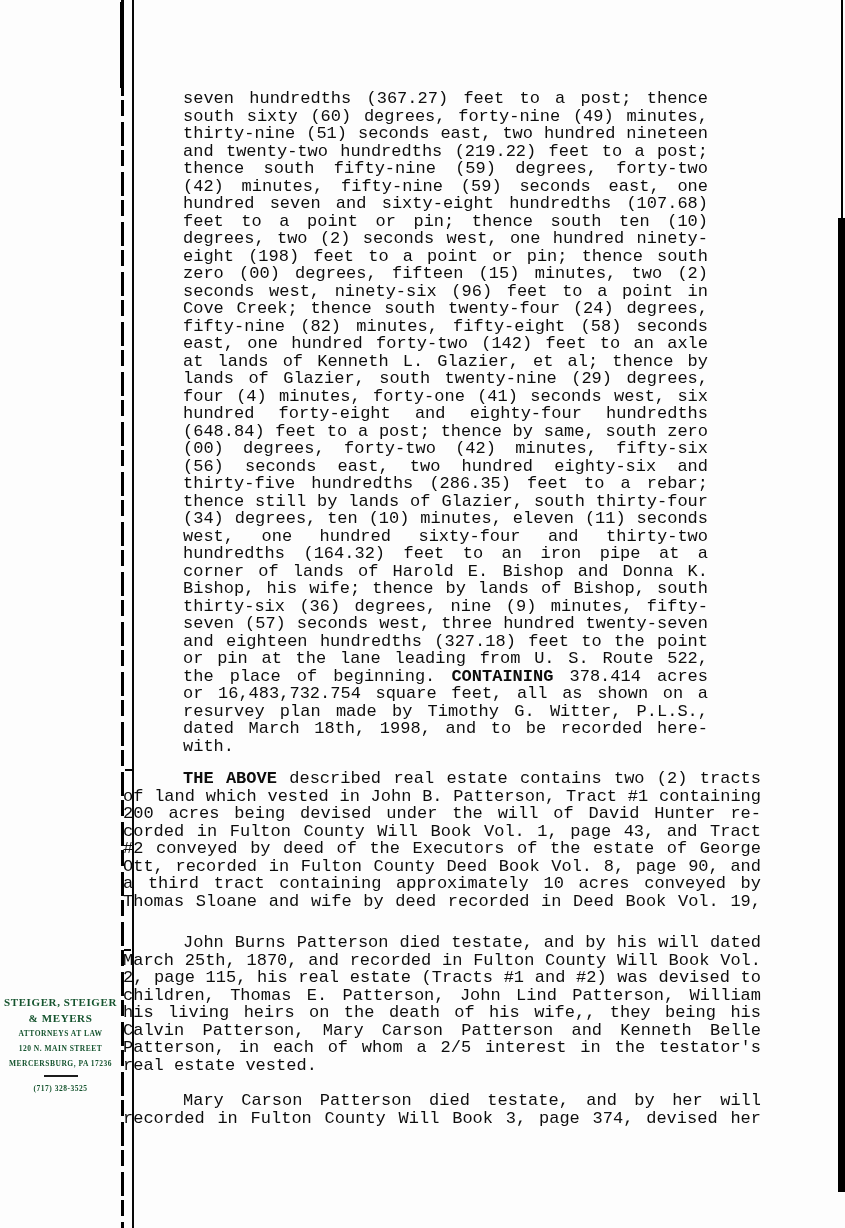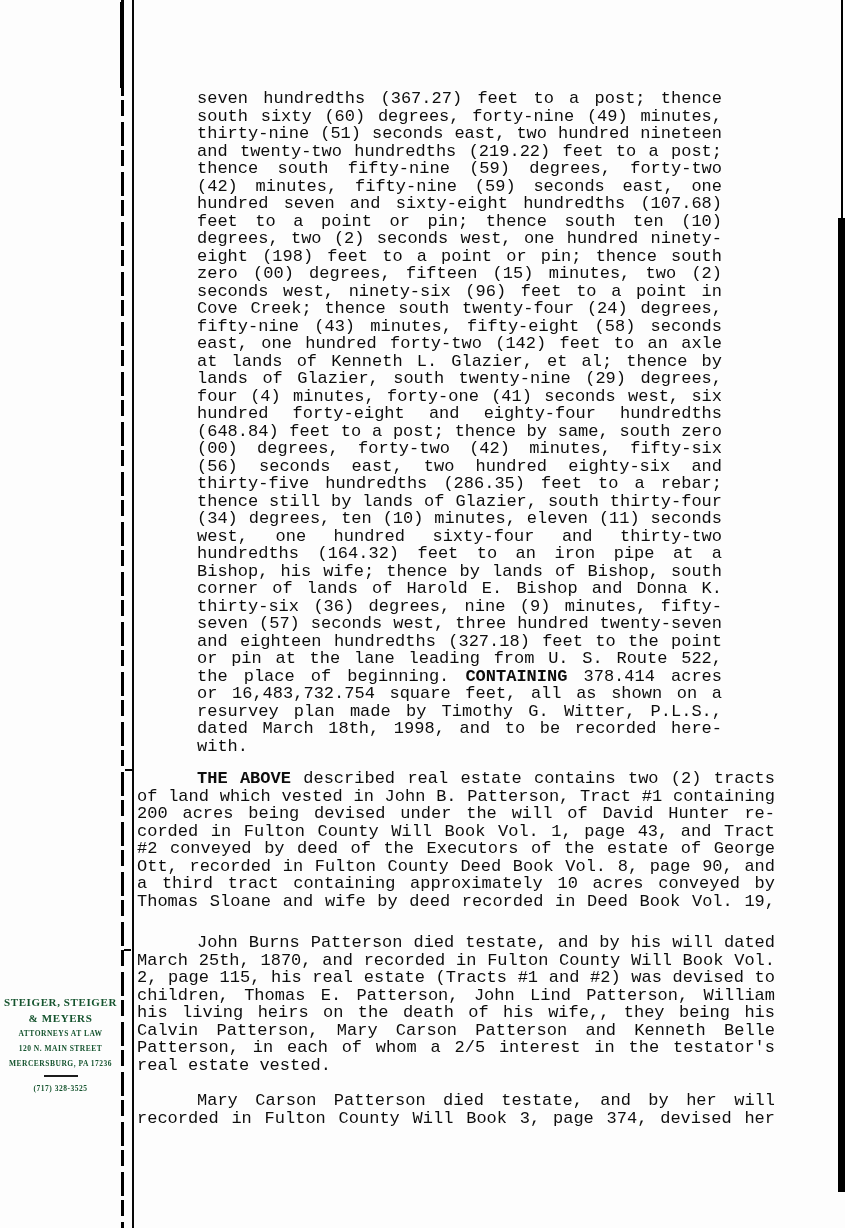--- a/index.html
+++ b/index.html
@@ -16,21 +16,21 @@
   .rule-outer-cap { position:absolute; left:120px; top:2px; width:4px; height:86px; background:#000; }
   .rule-inner { position:absolute; left:132px; top:0; width:2px; height:1228px; background:#070707; }
   
   .band-thin  { position:absolute; left:841px; top:0; width:2px; height:218px; background:#000; }
   .band-thick { position:absolute; left:838px; top:218px; width:7px; height:974px; background:#000; }
   
   .artifact-1 { position:absolute; left:125px; top:769px; width:8px; height:2px; background:#000; }
   .artifact-2 { position:absolute; left:124px; top:949px; width:7px; height:2px; background:#000; }
   
   .content {
-    position:absolute; left:137px; top:90px; width:638px;
+    position:absolute; left:123px; top:90px; width:638px;
     font-size:17px; line-height:17.5px;
   }
   .block-indent { margin-left:60px; width:525px; }
   .mt15 { margin-top:15px; }
   .mt24 { margin-top:24px; }
   .mt18 { margin-top:18px; }
   .tline { text-align:justify; text-align-last:justify; height:17.5px; white-space:normal; }
   .tline.flush { text-align-last:left; }
   .tline.indent { padding-left:60px; }
   .tline b { font-weight:bold; }
@@ -75,36 +75,36 @@
         <div class="tline">and twenty-two hundredths (219.22) feet to a post;</div>
         <div class="tline">thence south fifty-nine (59) degrees, forty-two</div>
         <div class="tline">(42) minutes, fifty-nine (59) seconds east, one</div>
         <div class="tline">hundred seven and sixty-eight hundredths (107.68)</div>
         <div class="tline">feet to a point or pin; thence south ten (10)</div>
         <div class="tline">degrees, two (2) seconds west, one hundred ninety-</div>
         <div class="tline">eight (198) feet to a point or pin; thence south</div>
         <div class="tline">zero (00) degrees, fifteen (15) minutes, two (2)</div>
         <div class="tline">seconds west, ninety-six (96) feet to a point in</div>
         <div class="tline">Cove Creek; thence south twenty-four (24) degrees,</div>
-        <div class="tline">fifty-nine (43) minutes, fifty-eight (58) seconds</div>
+        <div class="tline">fifty-nine (82) minutes, fifty-eight (58) seconds</div>
         <div class="tline">east, one hundred forty-two (142) feet to an axle</div>
         <div class="tline">at lands of Kenneth L. Glazier, et al; thence by</div>
         <div class="tline">lands of Glazier, south twenty-nine (29) degrees,</div>
         <div class="tline">four (4) minutes, forty-one (41) seconds west, six</div>
         <div class="tline">hundred forty-eight and eighty-four hundredths</div>
         <div class="tline">(648.84) feet to a post; thence by same, south zero</div>
         <div class="tline">(00) degrees, forty-two (42) minutes, fifty-six</div>
         <div class="tline">(56) seconds east, two hundred eighty-six and</div>
         <div class="tline">thirty-five hundredths (286.35) feet to a rebar;</div>
         <div class="tline">thence still by lands of Glazier, south thirty-four</div>
         <div class="tline">(34) degrees, ten (10) minutes, eleven (11) seconds</div>
         <div class="tline">west, one hundred sixty-four and thirty-two</div>
         <div class="tline">hundredths (164.32) feet to an iron pipe at a</div>
+        <div class="tline">corner of lands of Harold E. Bishop and Donna K.</div>
         <div class="tline">Bishop, his wife; thence by lands of Bishop, south</div>
-        <div class="tline">corner of lands of Harold E. Bishop and Donna K.</div>
         <div class="tline">thirty-six (36) degrees, nine (9) minutes, fifty-</div>
         <div class="tline">seven (57) seconds west, three hundred twenty-seven</div>
         <div class="tline">and eighteen hundredths (327.18) feet to the point</div>
         <div class="tline">or pin at the lane leading from U. S. Route 522,</div>
         <div class="tline">the place of beginning.  <b>CONTAINING</b> 378.414 acres</div>
         <div class="tline">or 16,483,732.754 square feet, all as shown on a</div>
         <div class="tline">resurvey plan made by Timothy G. Witter, P.L.S.,</div>
         <div class="tline">dated March 18th, 1998, and to be recorded here-</div>
         <div class="tline flush">with.</div>
       </div>

